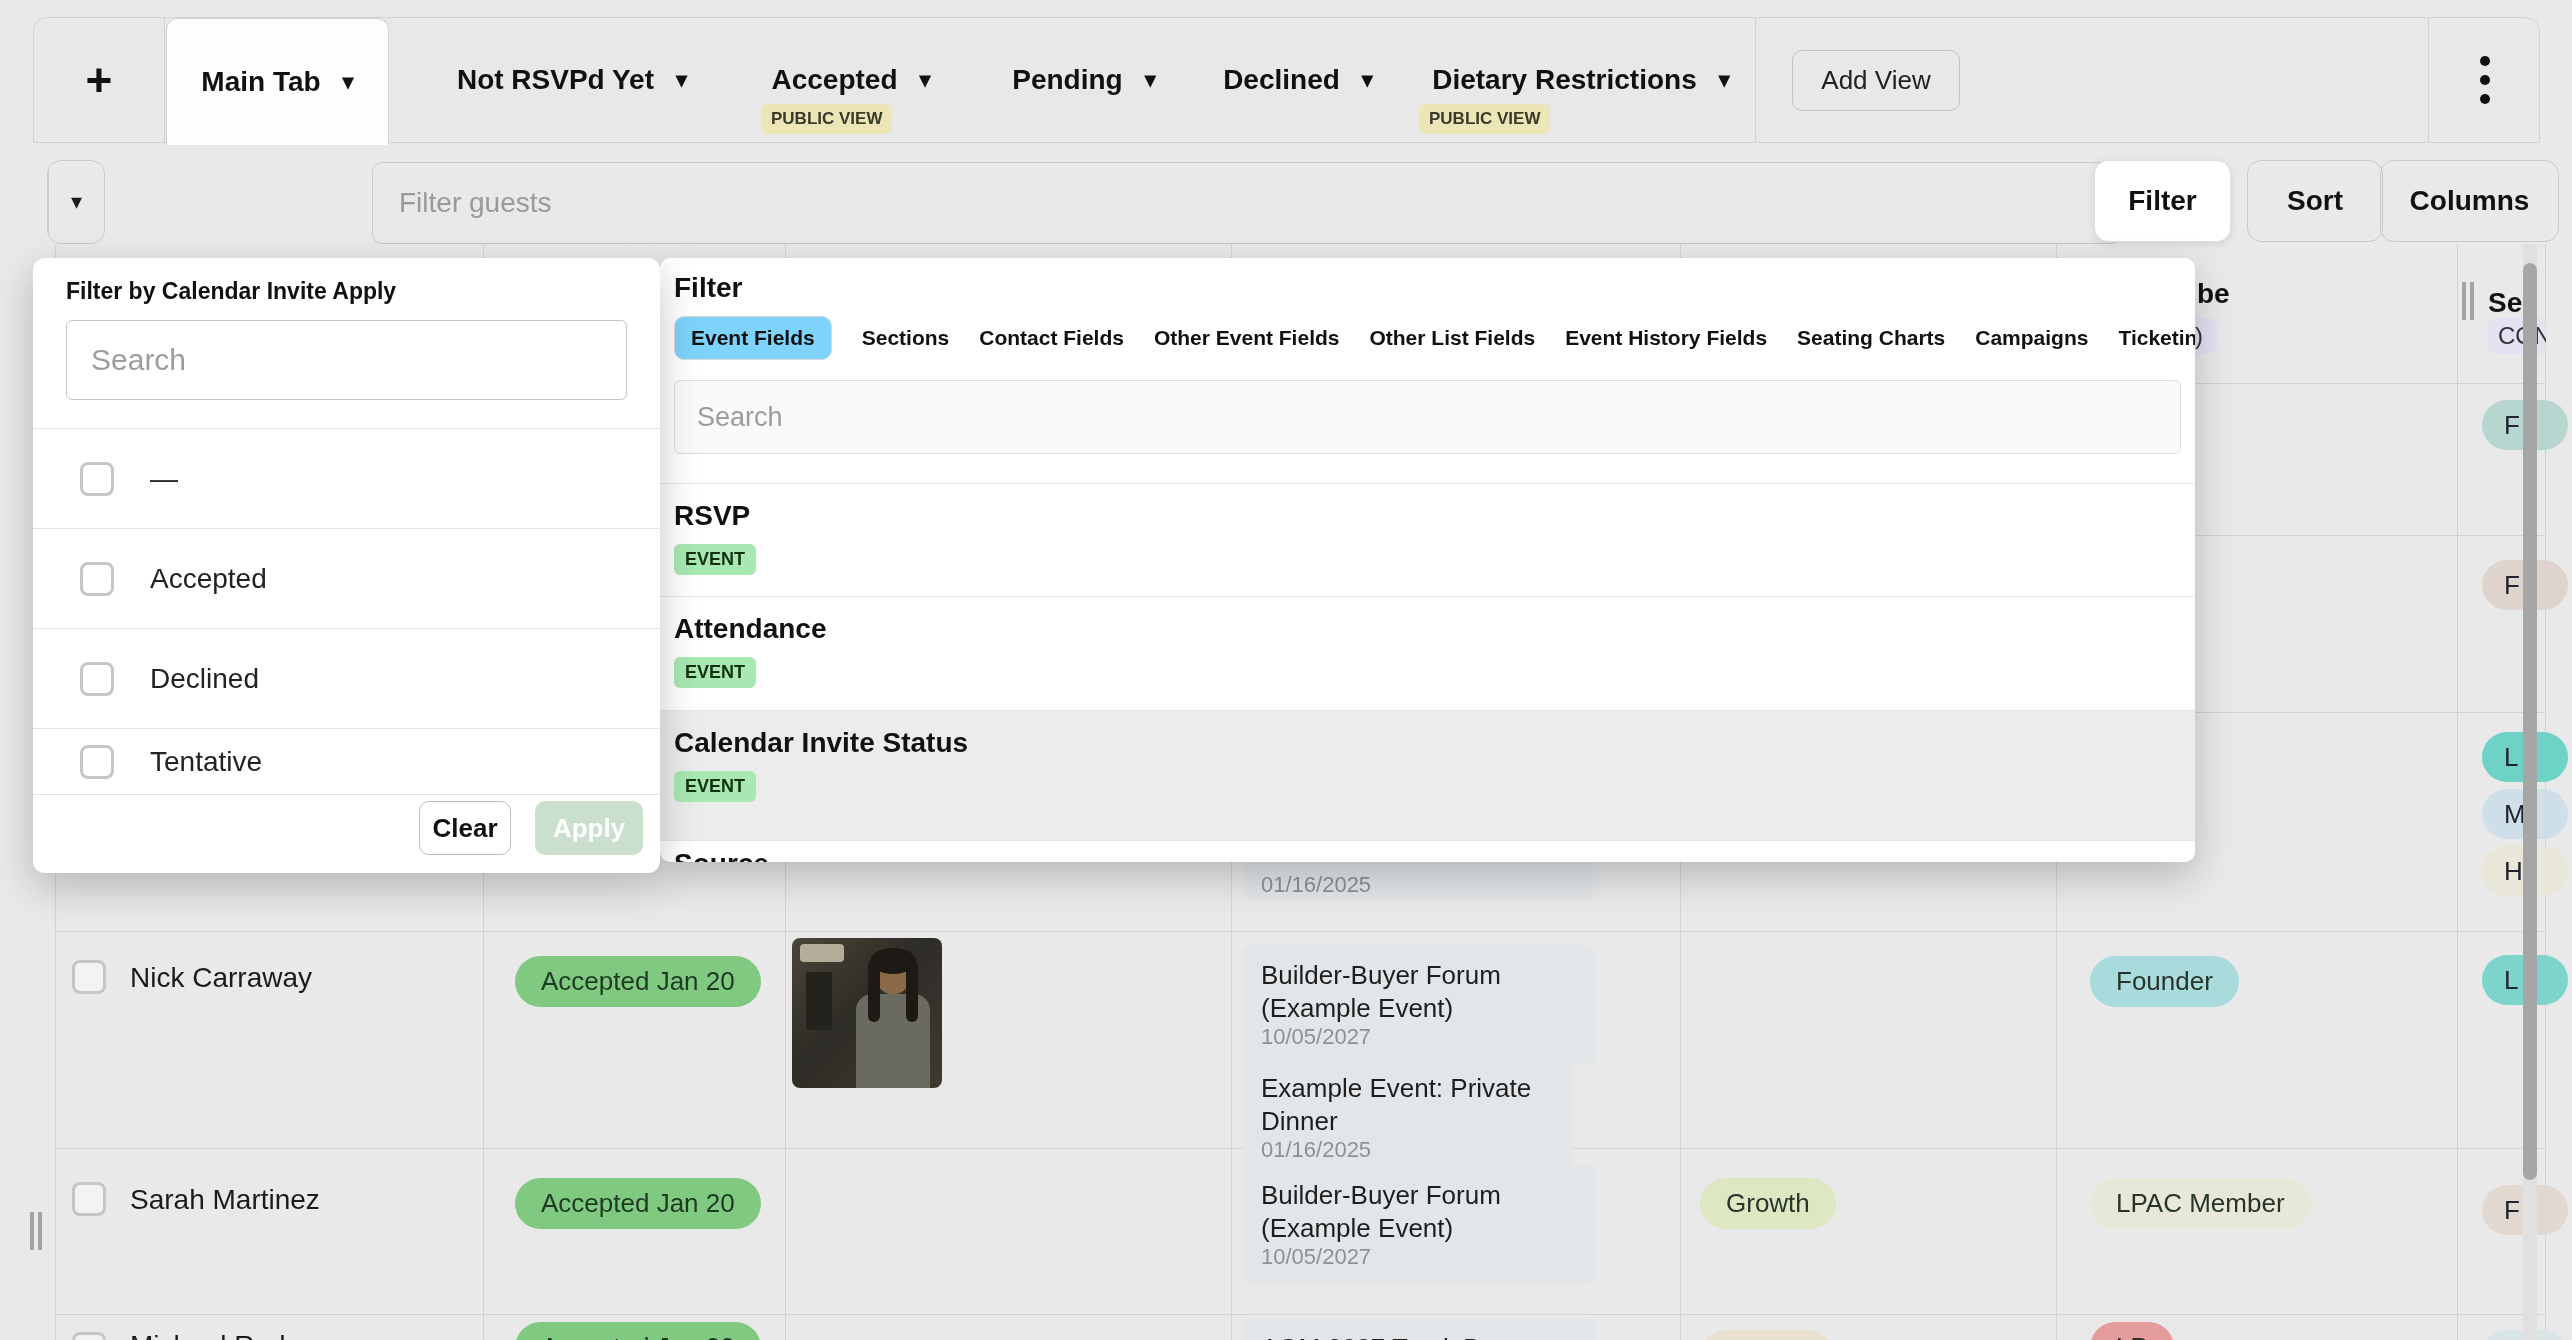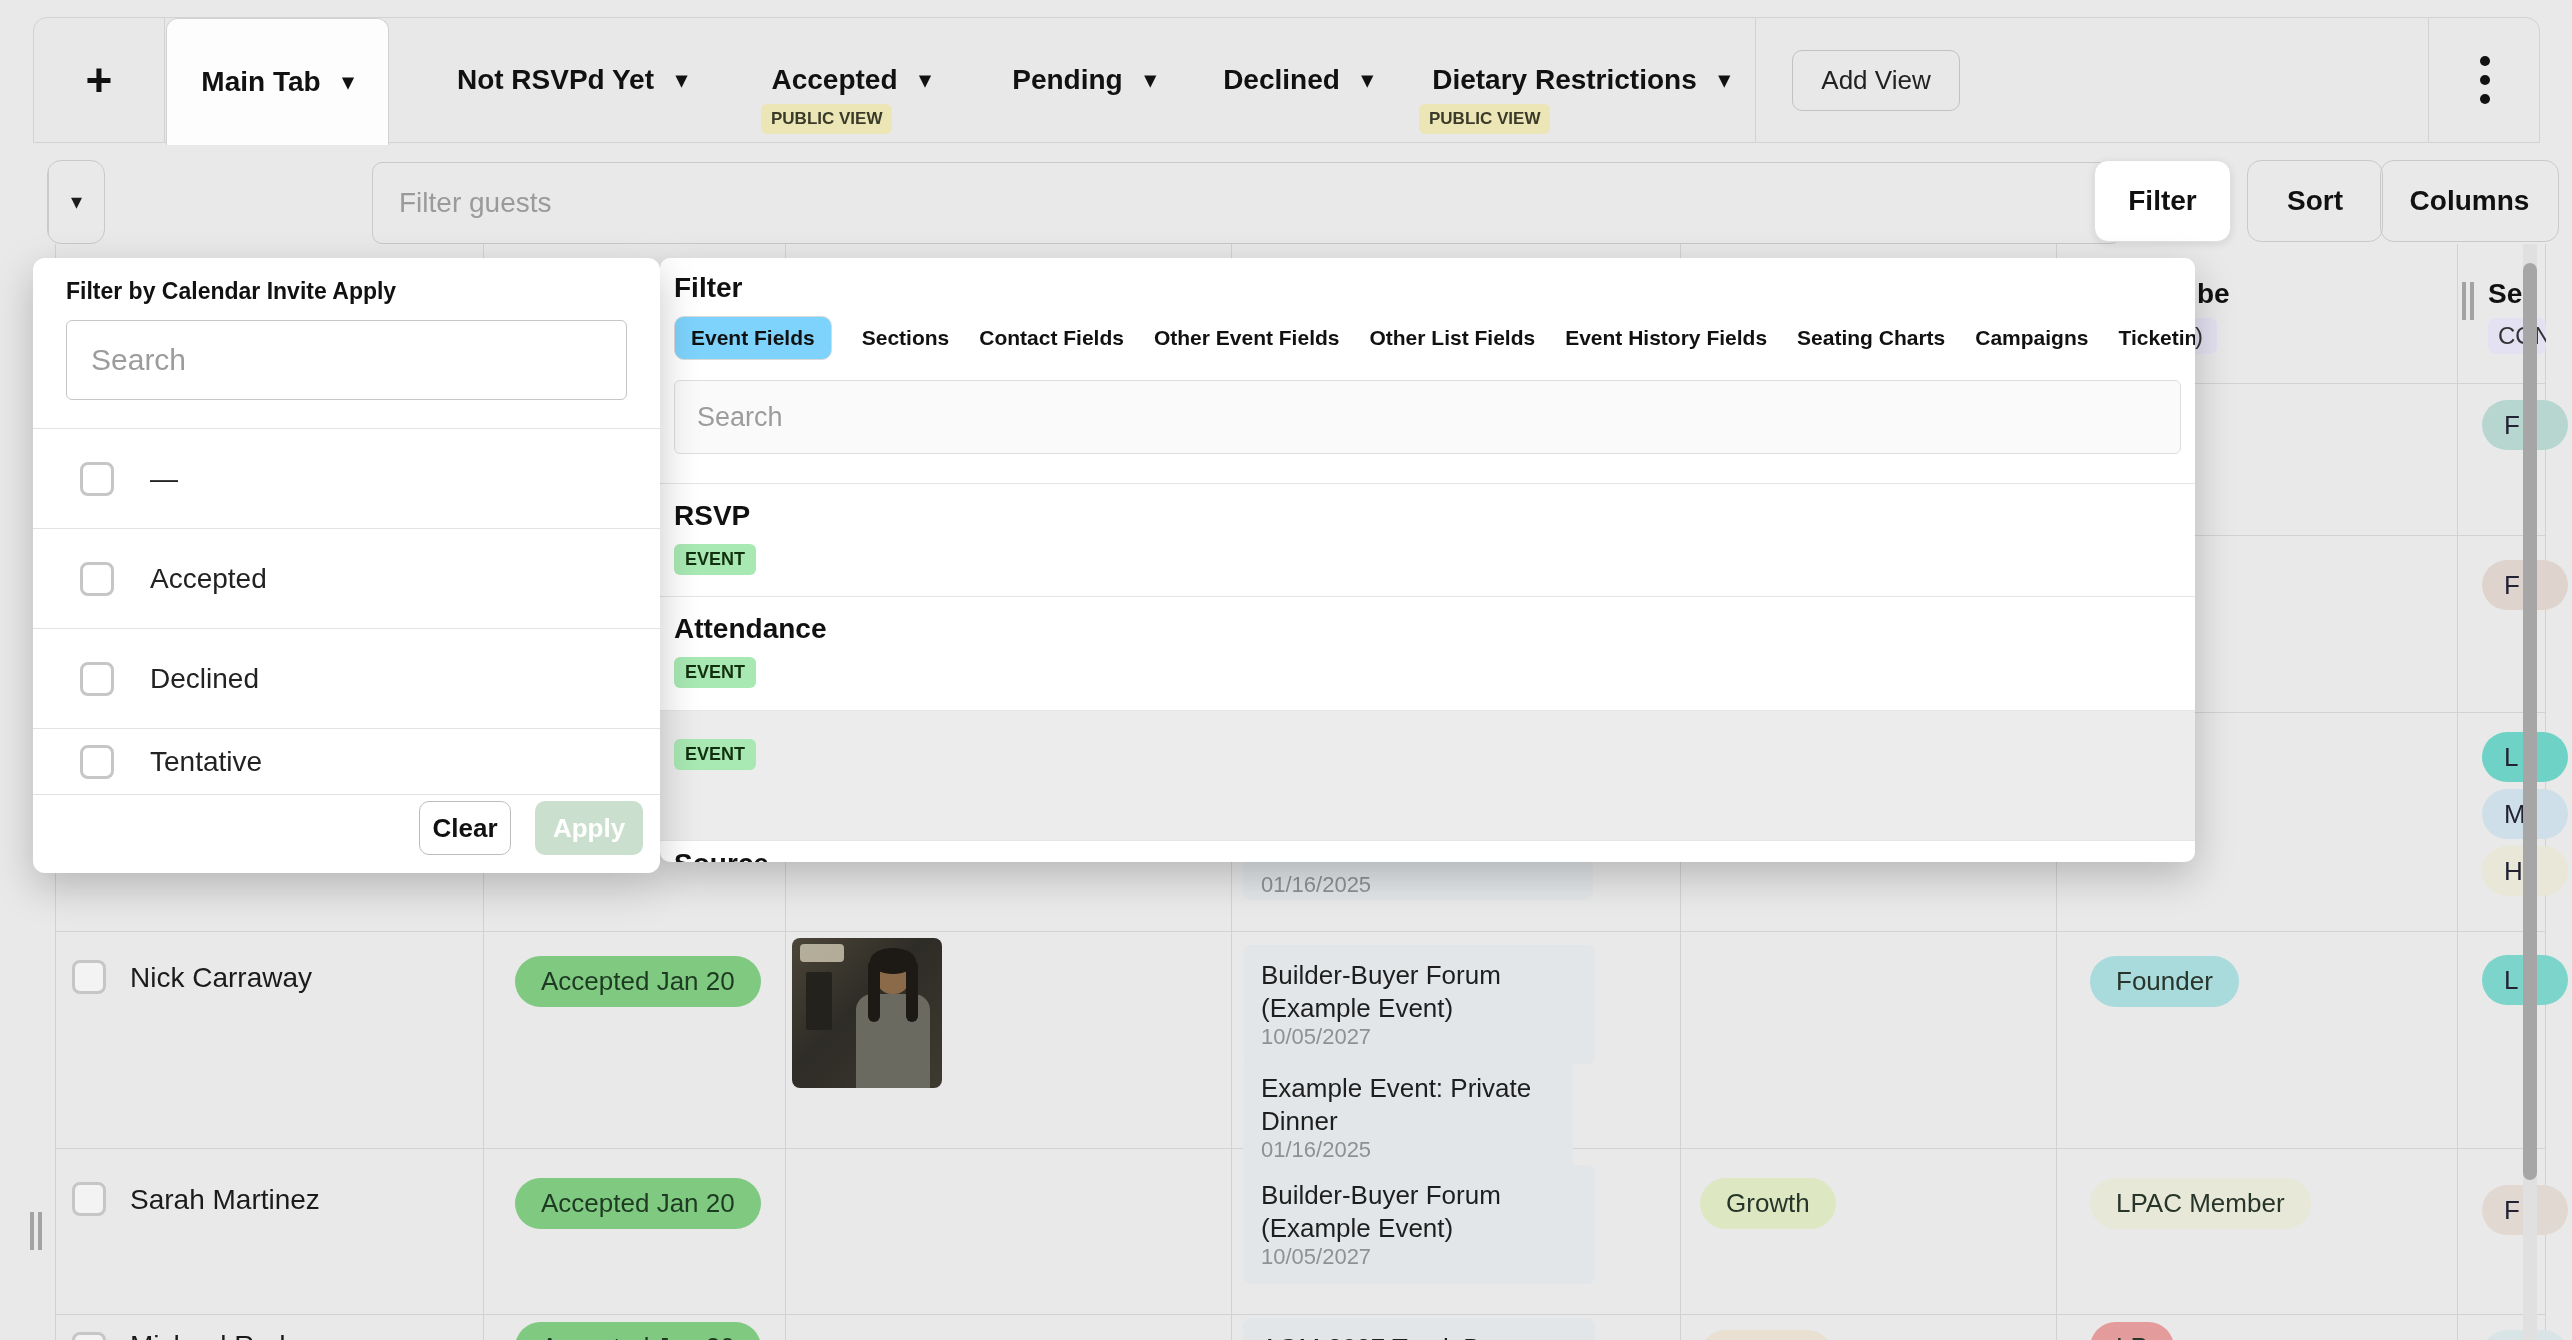--- a/index.html
+++ b/index.html
@@ -124,21 +124,21 @@
     <div class="hline" style="top:931px;"></div>
     <div class="hline" style="top:1148px;"></div>
     <div class="hline" style="top:1314px;"></div>
 
     <div class="abs hdr-frag" style="left:2197px; top:278px;">be</div>
     <div class="abs lav-chip" style="left:2185px; top:318px; width:32px;">)</div>
     <div class="abs drag-handle" style="left:2462px; top:282px;">
         <i></i>
         <i></i>
       </div>
-    <div class="abs hdr-frag" style="left:2488px; top:278px;">Se</div>
+    <div class="abs hdr-frag" style="left:2488px; top:287px;">Se</div>
     <div class="abs lav-chip" style="left:2488px; top:318px; width:58px; overflow:hidden;">CON</div>
 
     <div class="edge-pill" style="left:2482px; top:400px; background:#b7d6d0;">F</div>
     <div class="edge-pill" style="left:2482px; top:560px; background:#ded4cd;">F</div>
     <div class="edge-pill" style="left:2482px; top:732px; background:#6ed3c6;">L</div>
     <div class="edge-pill" style="left:2482px; top:789px; background:#cedfe9;">M</div>
     <div class="edge-pill" style="left:2482px; top:846px; background:#e9e7d8;">H</div>
 
     <div class="abs event-chip" style="left:1243px; top:800px; width:350px; height:100px;">
       <div class="d" style="margin-top:58px;">01/16/2025</div>
@@ -275,20 +275,21 @@
 
     <div class="rp-item" style="top:225px; height:113px;">
       <div class="nm">RSVP</div>
       <span class="evt-badge">EVENT</span>
     </div>
     <div class="rp-item" style="top:338px; height:114px;">
       <div class="nm">Attendance</div>
       <span class="evt-badge">EVENT</span>
     </div>
     <div class="rp-item rp-highlight" style="top:452px; height:130px;">
+      <div class="nm">Calendar Invite Status</div>
       <span class="evt-badge">EVENT</span>
     </div>
     <div class="rp-item" style="top:582px; height:60px;">
       <div class="nm" style="margin-top:-9px;">Source</div>
     </div>
   </div>
 
   <div class="popover lp">
     <div class="lp-title">Filter by Calendar Invite Apply</div>
     <input class="lp-search" type="text" placeholder="Search" style="">

